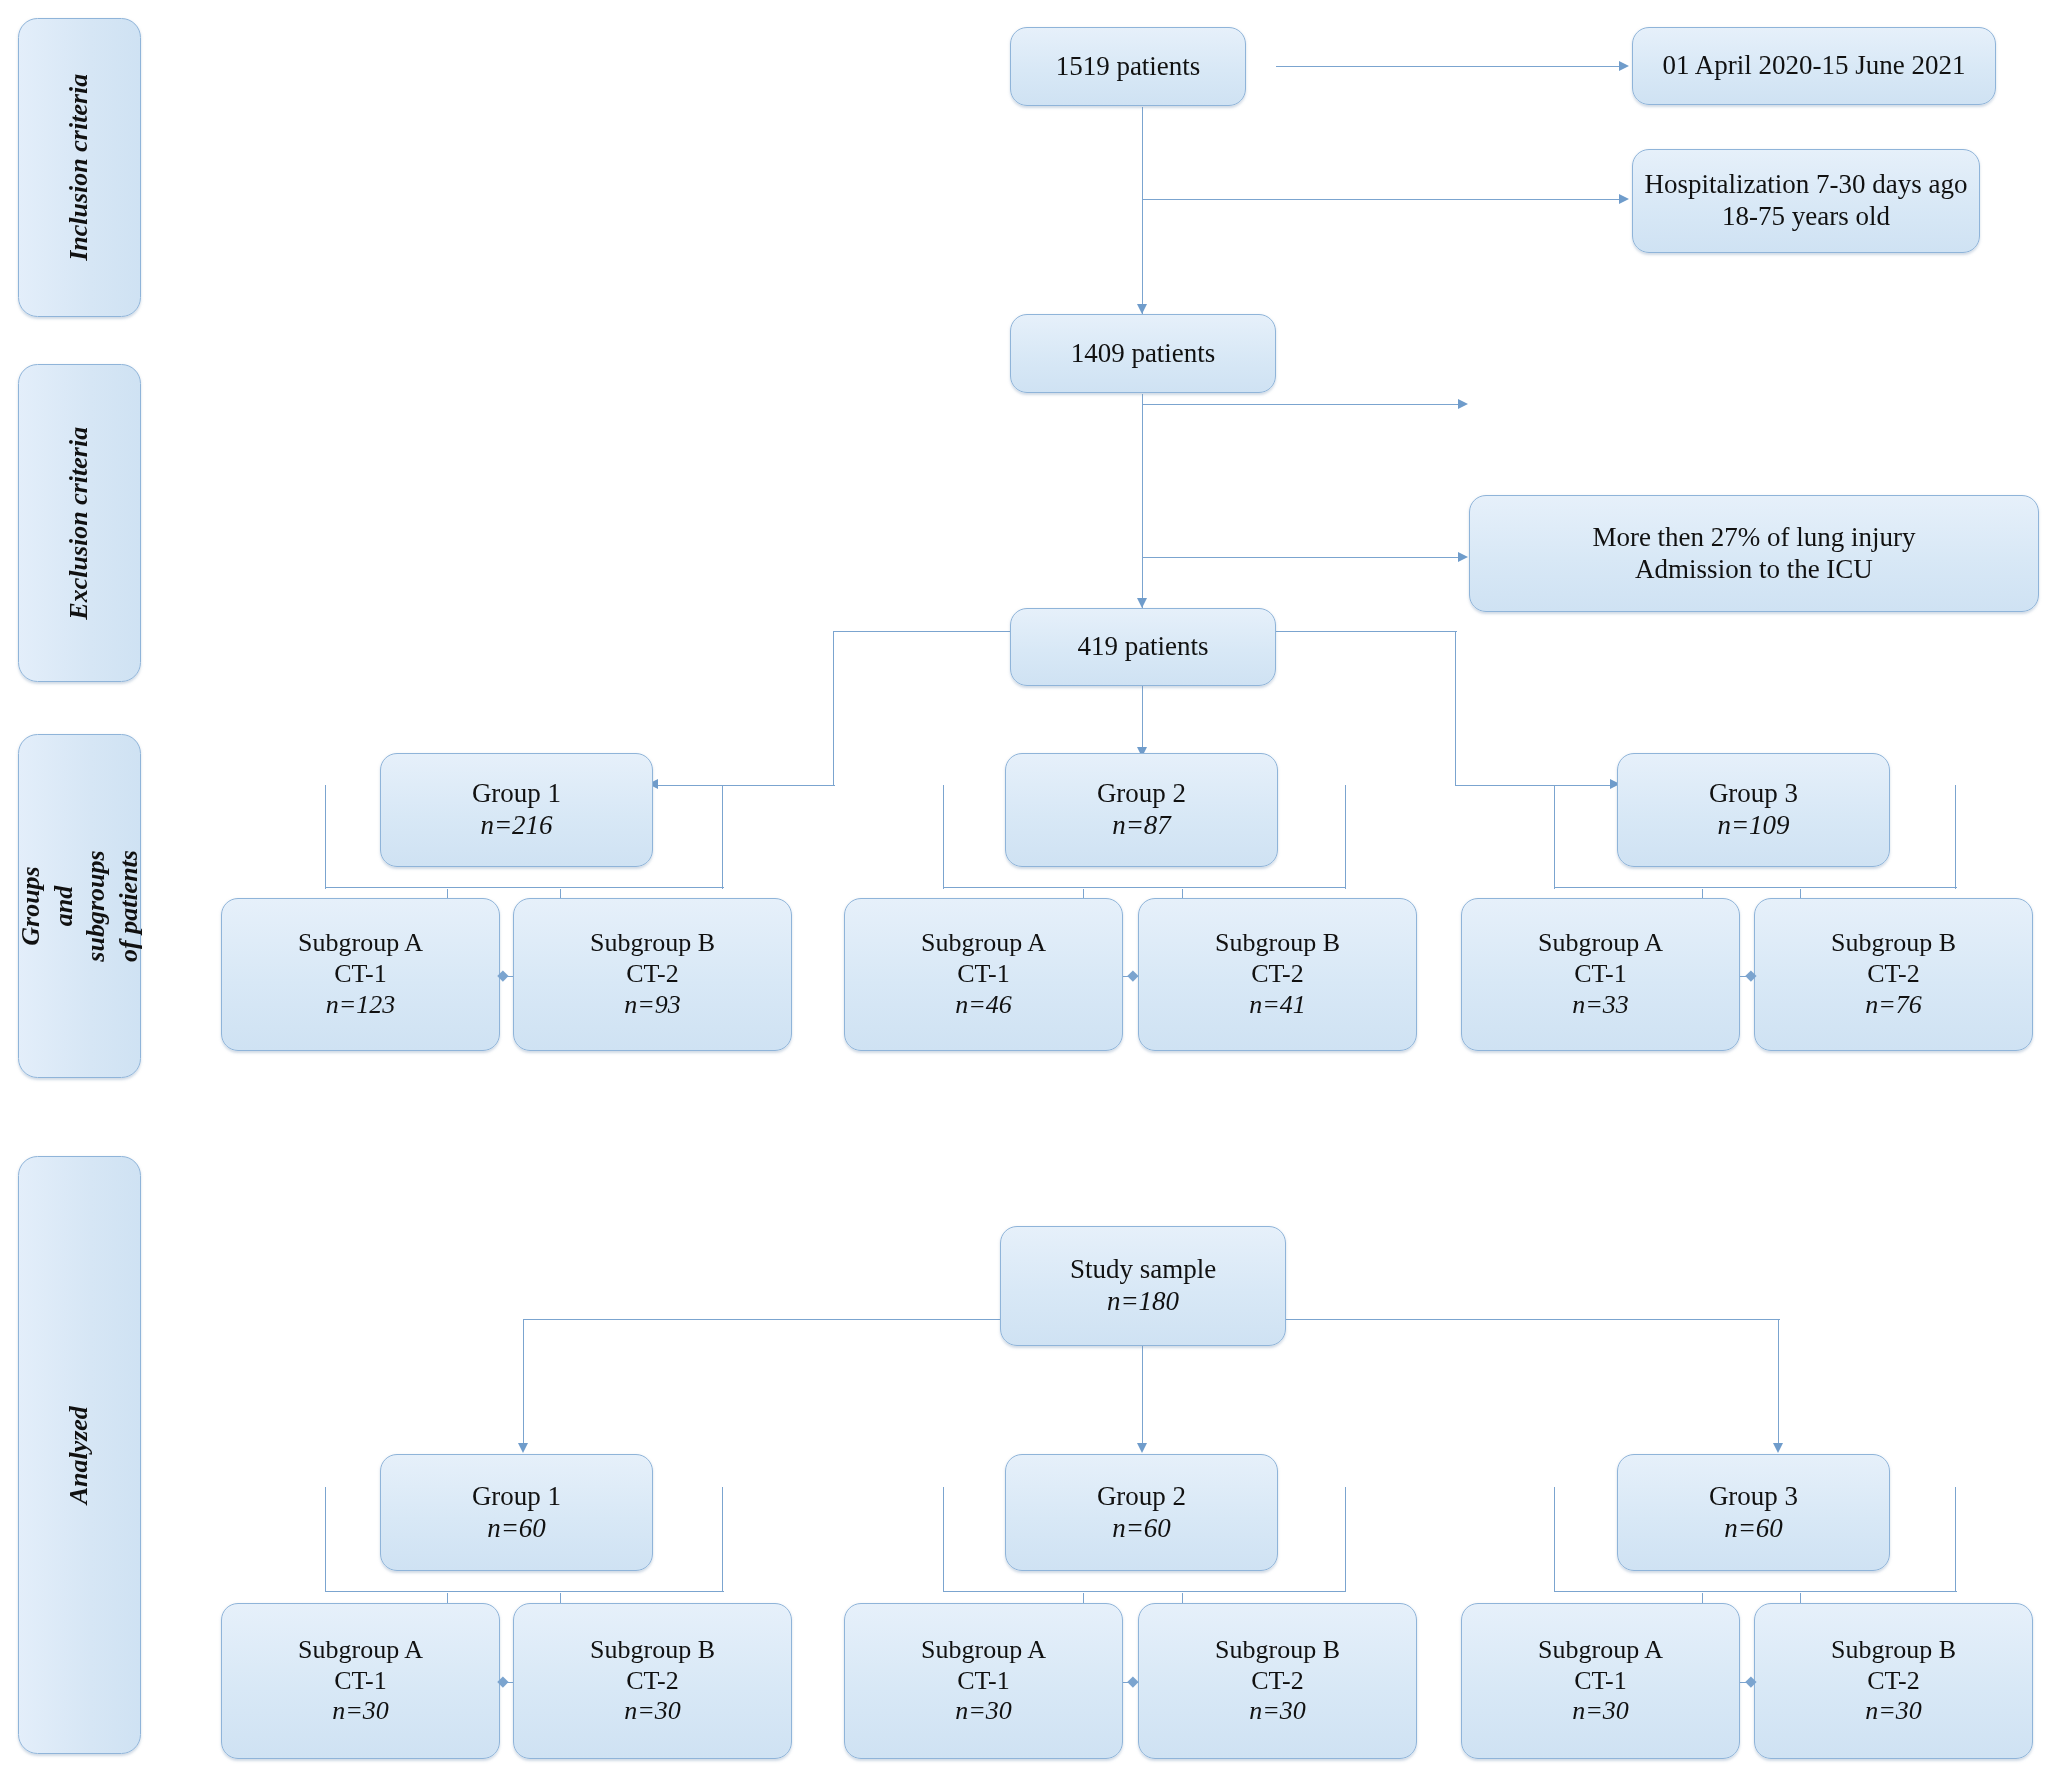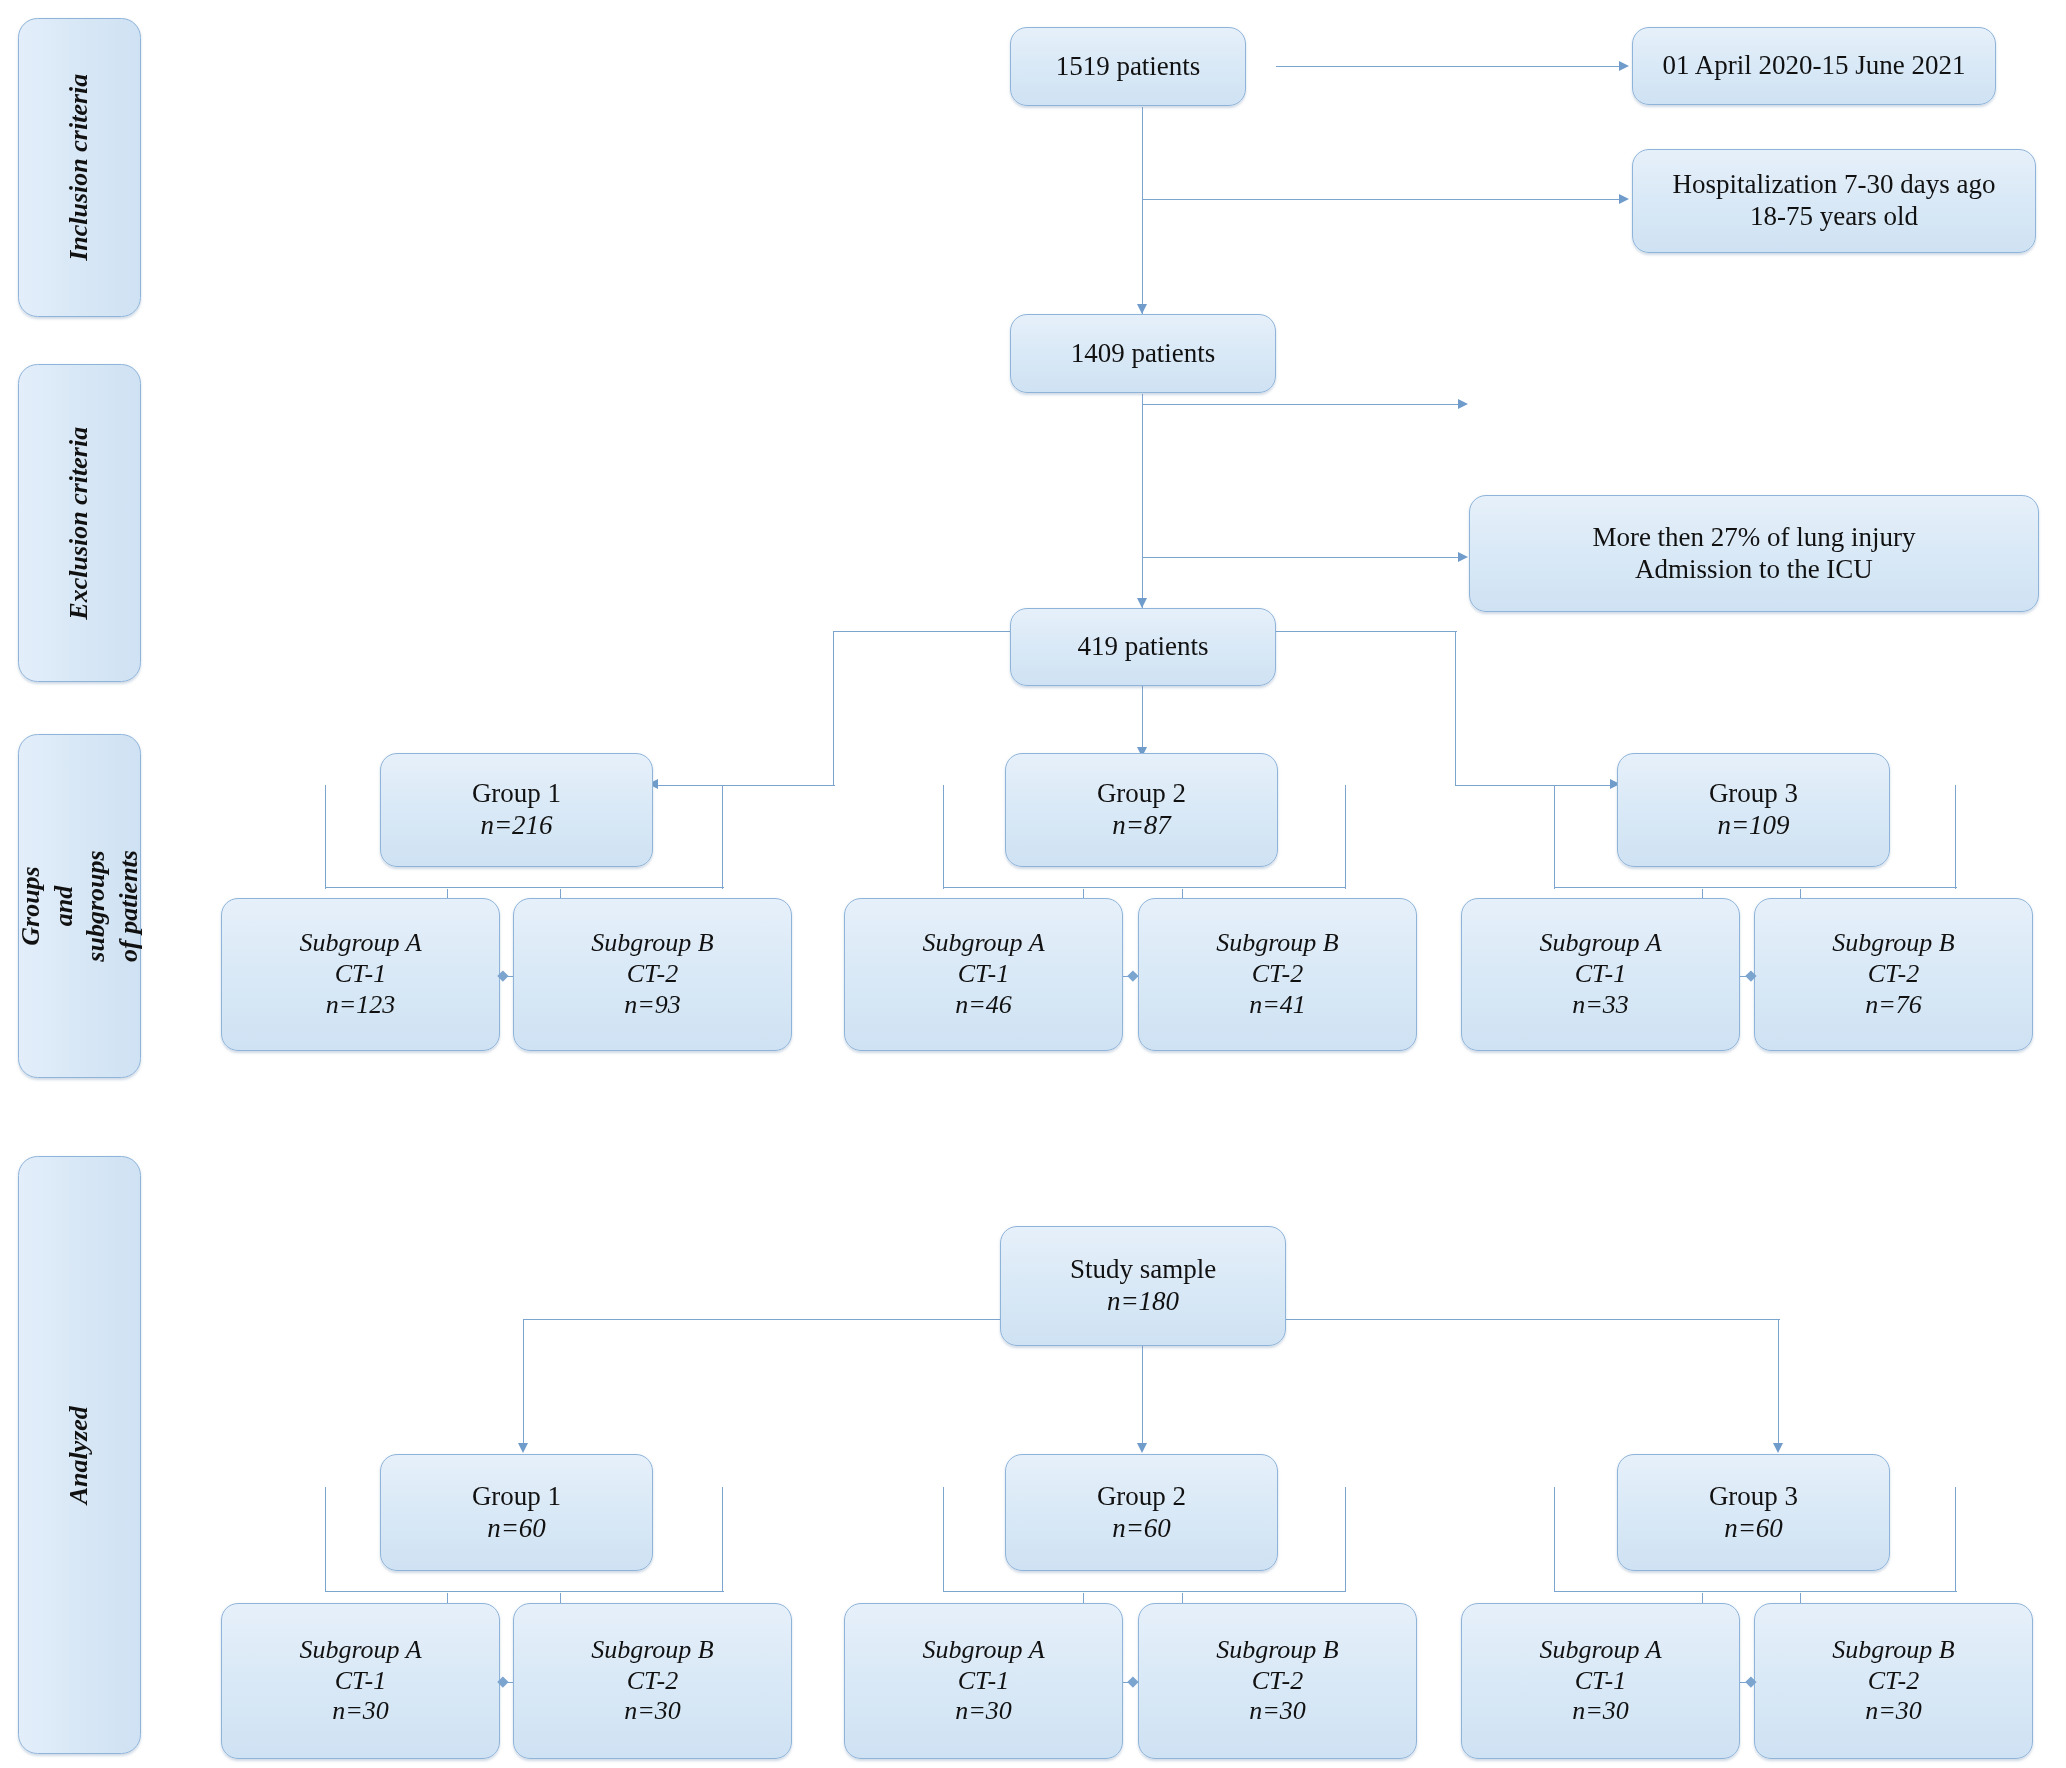--- a/index.html
+++ b/index.html
@@ -14,21 +14,21 @@
     background:linear-gradient(180deg,#e6f0fa 0%, #d8e8f6 55%, #cfe2f3 100%);
     border:1.9px solid #8fb4d9;
     border-radius:17px;
     display:flex;align-items:center;justify-content:center;
     text-align:center;
     line-height:1.18;
     box-shadow:0 1.9px 2.6px rgba(120,150,180,.35);
     z-index:5;
   }
   .node span{display:block;}
-  .t30{font-size:26px;font-style:italic;}
+  .t30{font-size:26px;}
   .t34{font-size:27px;}
   .ital{font-style:italic;font-family:Liberation Serif, serif;}
 
   
   .sidebox{
     position:absolute;box-sizing:border-box;
     background:linear-gradient(90deg,#e3eefa 0%, #d6e6f5 60%, #cfe2f3 100%);
     border:1.9px solid #8fb4d9;border-radius:19.5px;
     display:flex;align-items:center;justify-content:center;
     box-shadow:0 1.9px 2.6px rgba(120,150,180,.35);
@@ -98,21 +98,21 @@
 
   <div class="node" style="left:1632px;top:27px;width:364px;height:78px;">
     <span class="t34">01 April 2020-15 June 2021</span>
   </div>
 
   <div class="v" style="left:1142px;top:107px;height:208px;"></div>
 
   <div class="h" style="left:1142px;top:199px;width:479px;"></div>
   <div class="arrow-r" style="left:1619px;top:194px;"></div>
 
-  <div class="node" style="left:1632px;top:149px;width:404px;height:104px;">
+  <div class="node" style="left:1632px;top:149px;width:348px;height:104px;">
     <div>
       <span class="t34">Hospitalization 7-30 days ago</span>
       <span class="t34">18-75 years old</span>
     </div>
   </div>
 
   <div class="arrow-d" style="left:1137px;top:304px;"></div>
 
   <div class="node" style="left:1010px;top:314px;width:266px;height:79px;">
     <span class="t34">1409 patients</span>

